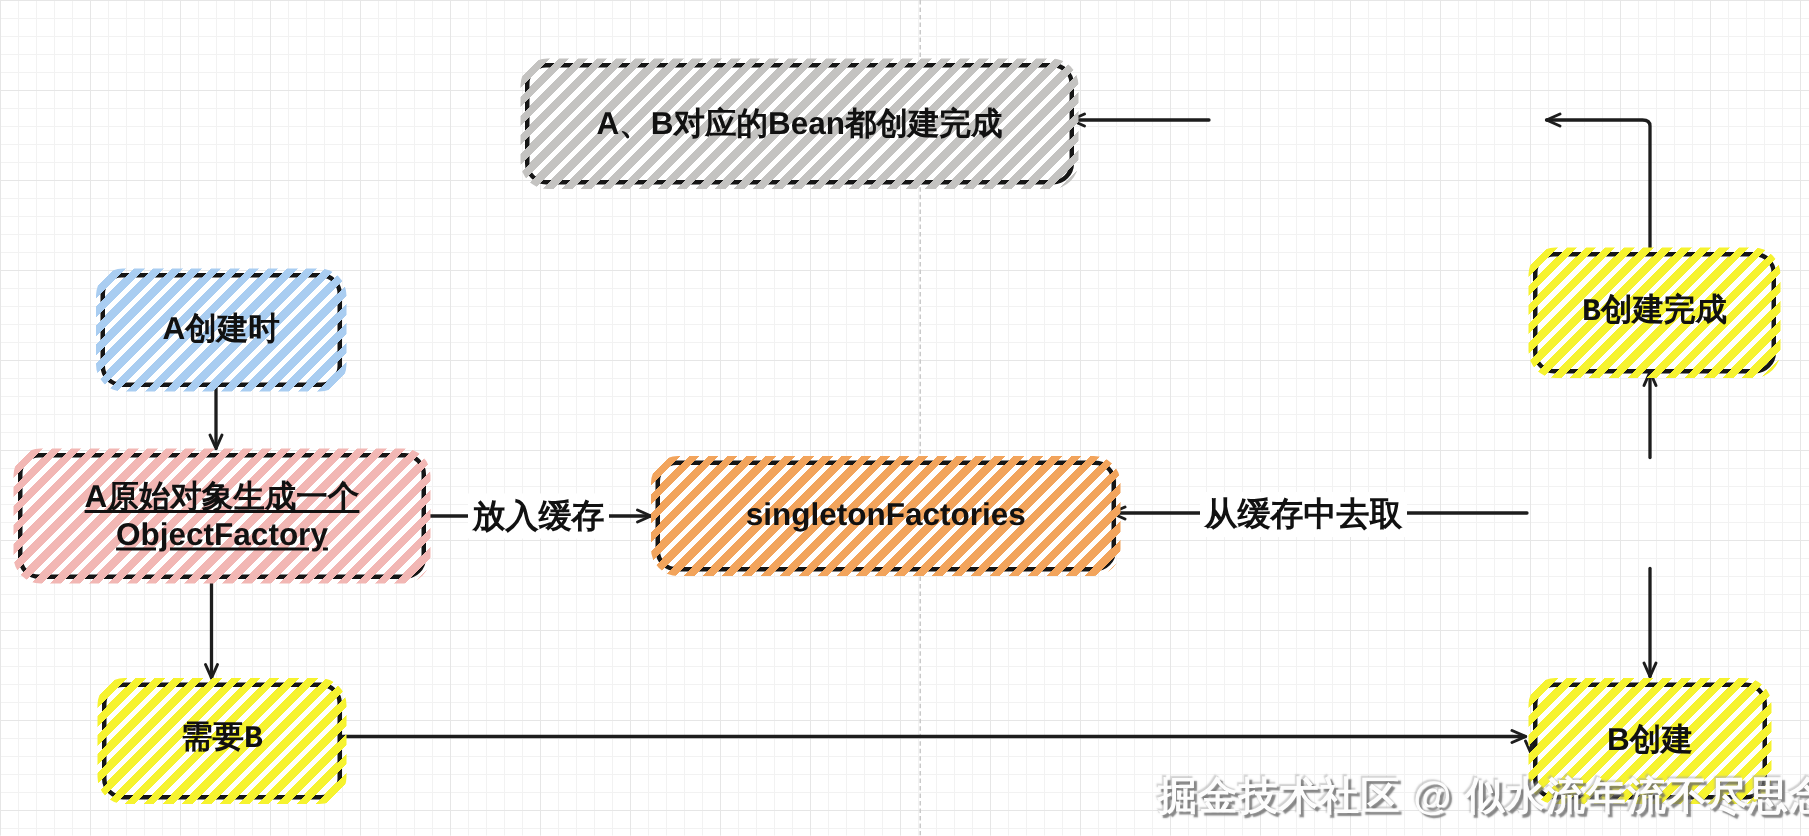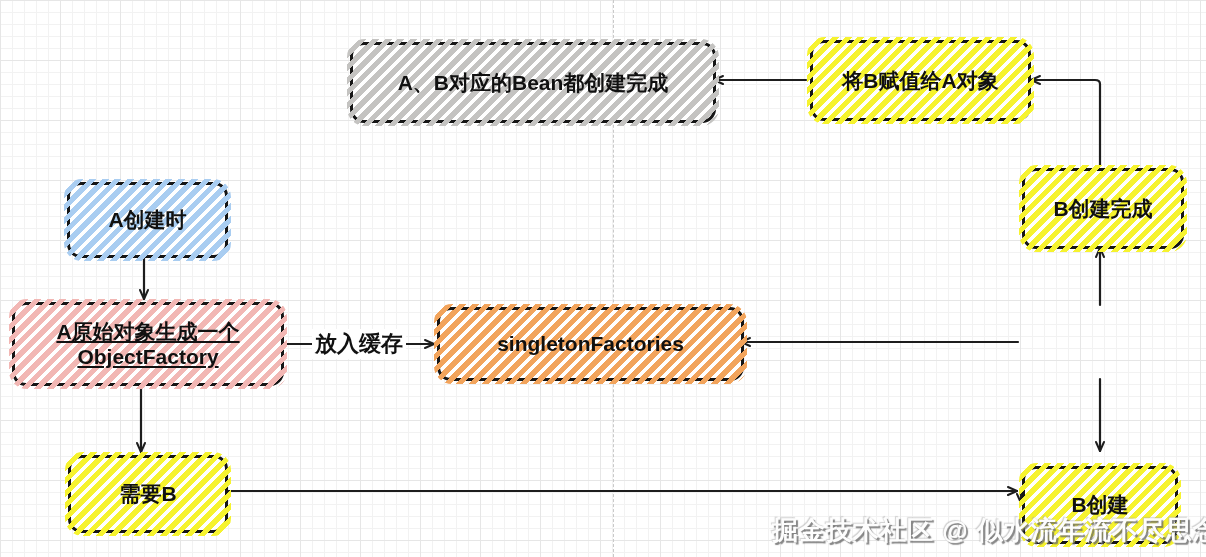--- a/index.html
+++ b/index.html
@@ -88,48 +88,46 @@
       <path d="M1100 305 L1100 248" marker-end="url(#ah)"></path>
       <path d="M1100 166 L1100 84 Q1100 80 1095 80 L1031 80" marker-end="url(#ah)"></path>
       <path d="M806 80 L714 80" marker-end="url(#ah)"></path>
     </g>
   </svg>
 
   <div class="node fill-gray" style="left:350px; top:42px; width:360px; height:75px;">
     <span>A、B对应的Bean都创建完成</span>
   </div>
 
-  <div class="node fill-yellow" style="left:810px; top:40px; width:215px; height:75px;">
-    <span>将B赋值给A对象</span>
-  </div>
 
   <div class="node fill-blue" style="left:67px; top:182px; width:155px; height:70px;text-align:right;">
     <span>A创建时</span>
   </div>
 
-  <div class="node fill-yellow" style="left:1022px; top:168px; width:156px; height:75px;">
+  <div class="node fill-yellow" style="left:1022px; top:168px; width:156px; height:75px;font-family:Liberation Mono, monospace;">
     <span>B创建完成</span>
   </div>
 
   <div class="node fill-pink" style="left:12px; top:302px; width:266px; height:78px;text-decoration:underline;">
     <span>A原始对象生成一个</span>
     <span>ObjectFactory</span>
   </div>
 
   <div class="node fill-orange" style="left:437px; top:307px; width:301px; height:68px;text-align:center;">
     <span>singletonFactories</span>
   </div>
 
 
-  <div class="node fill-yellow" style="left:68px; top:455px; width:154px; height:72px;">
+  <div class="node fill-yellow" style="left:68px; top:455px; width:154px; height:72px;font-family:Liberation Mono, monospace;">
     <span>需要B</span>
   </div>
 
-  <div class="node fill-yellow" style="left:1022px; top:466px; width:150px; height:72px;">
+  <div class="node fill-yellow" style="left:1022px; top:455px; width:150px; height:72px;">
     <span>B创建</span>
   </div>
 
   <div class="edge-label" style="left:312px; top:329px;">放入缓存</div>
 
+  <div class="edge-label" style="left:800px; top:328px;">从缓存中去取</div>
 
   <div class="watermark">掘金技术社区 @ 似水流年流不尽思念</div>
 
 </div>
 
 </body></html>

